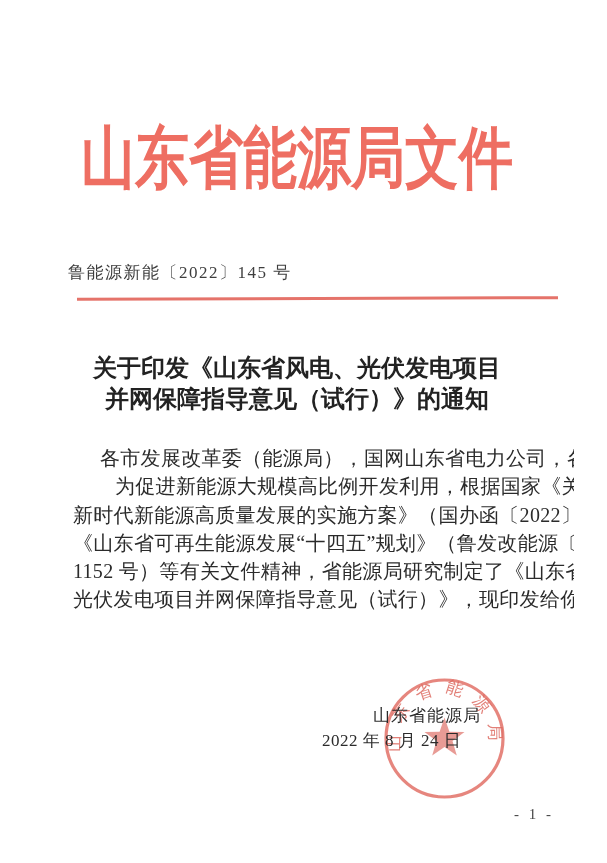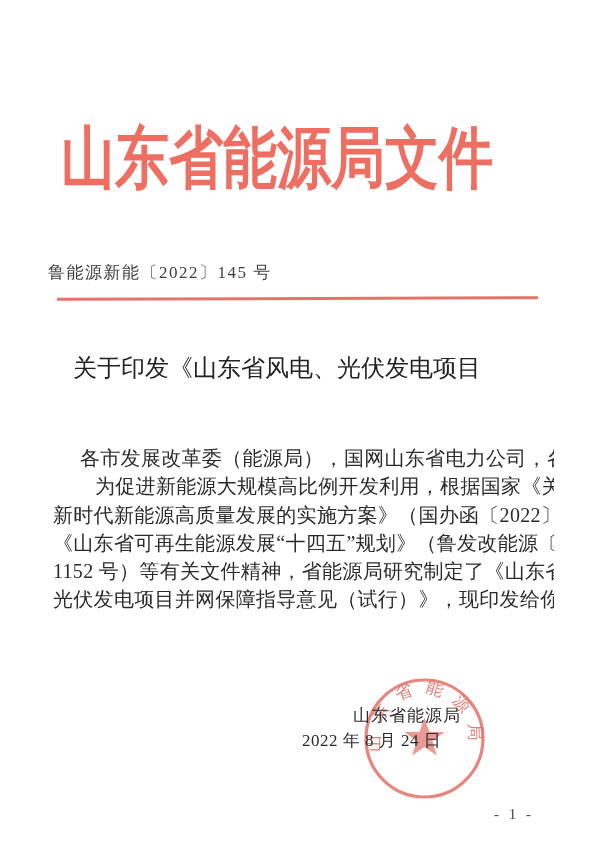--- a/index.html
+++ b/index.html
@@ -7,20 +7,21 @@
     padding: 0;
     background: #ffffff;
   }
   .page {
     position: relative;
     width: 554px;
     height: 863px;
     background: #ffffff;
     overflow: hidden;
     font-family: "Liberation Serif", "DejaVu Serif", serif;
+    margin-left: 20px;
   }
   
   .doc-header {
     position: absolute;
     top: 121px;
     left: 0;
     width: 100%;
     text-align: center;
     font-size: 54px;
     font-weight: bold;
@@ -50,21 +51,21 @@
     background: #e5736a;
     transform: rotate(-0.2deg);
   }
   .doc-title {
     position: absolute;
     top: 353px;
     left: 0;
     width: 100%;
     text-align: center;
     font-size: 24px;
-    font-weight: normal;
+    font-weight: bold;
     line-height: 31px;
     color: #222222;
   }
   .doc-body {
     position: absolute;
     top: 444px;
     left: 53px;
     width: 502px;
     font-size: 20px;
     line-height: 28.3px;
@@ -120,20 +121,21 @@
 <div class="page">
 
   <div class="doc-header">山东省能源局文件</div>
 
   <div class="doc-number">鲁能源新能〔2022〕145 号</div>
 
   <div class="red-divider"></div>
 
   <div class="doc-title">
     <div>关于印发《山东省风电、光伏发电项目</div>
+    <div>并网保障指导意见（试行）》的通知</div>
   </div>
 
   <div class="doc-body">
     <div class="line indent-1">各市发展改革委（能源局），国网山东省电力公司，各有关企业：</div>
     <div class="line indent-2">为促进新能源大规模高比例开发利用，根据国家《关于促进</div>
     <div class="line">新时代新能源高质量发展的实施方案》（国办函〔2022〕39 号）、</div>
     <div class="line">《山东省可再生能源发展“十四五”规划》（鲁发改能源〔2021〕</div>
     <div class="line">1152 号）等有关文件精神，省能源局研究制定了《山东省风电、</div>
     <div class="line">光伏发电项目并网保障指导意见（试行）》，现印发给你们，请遵</div>
   </div>

